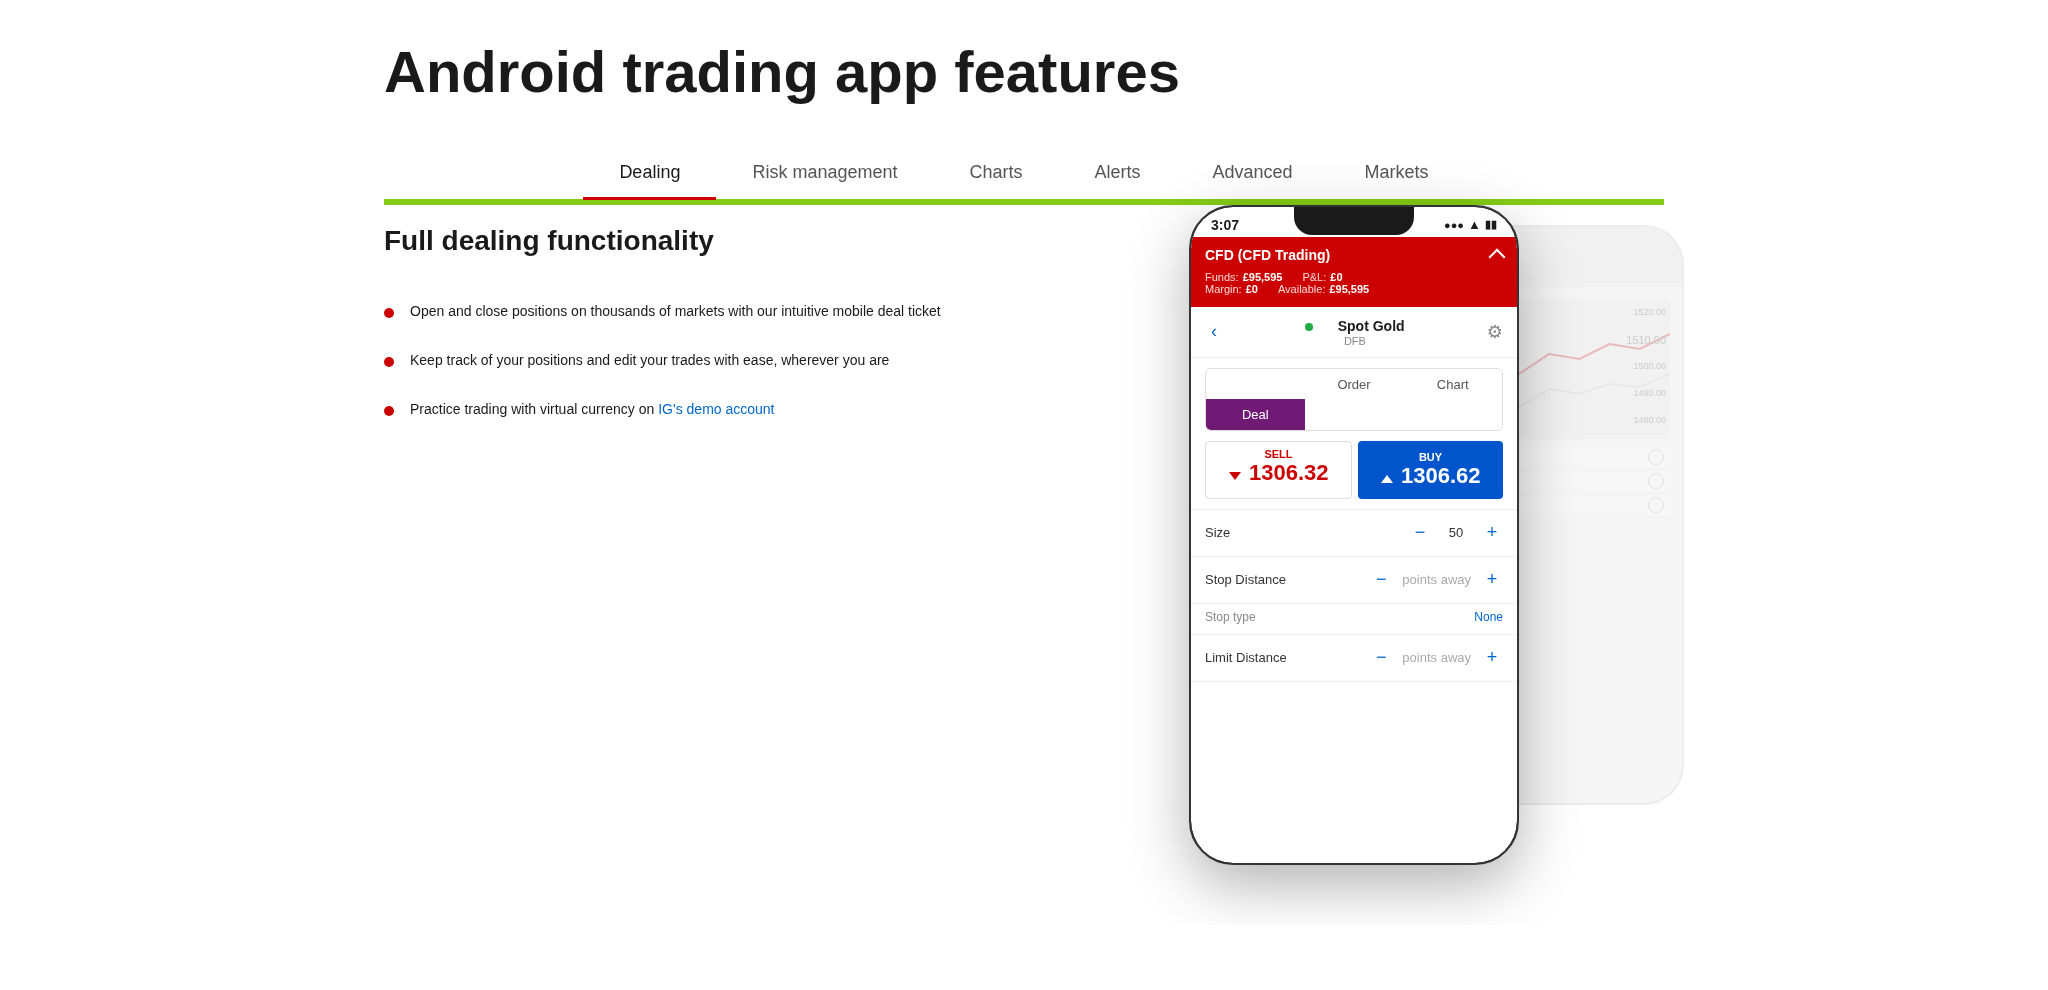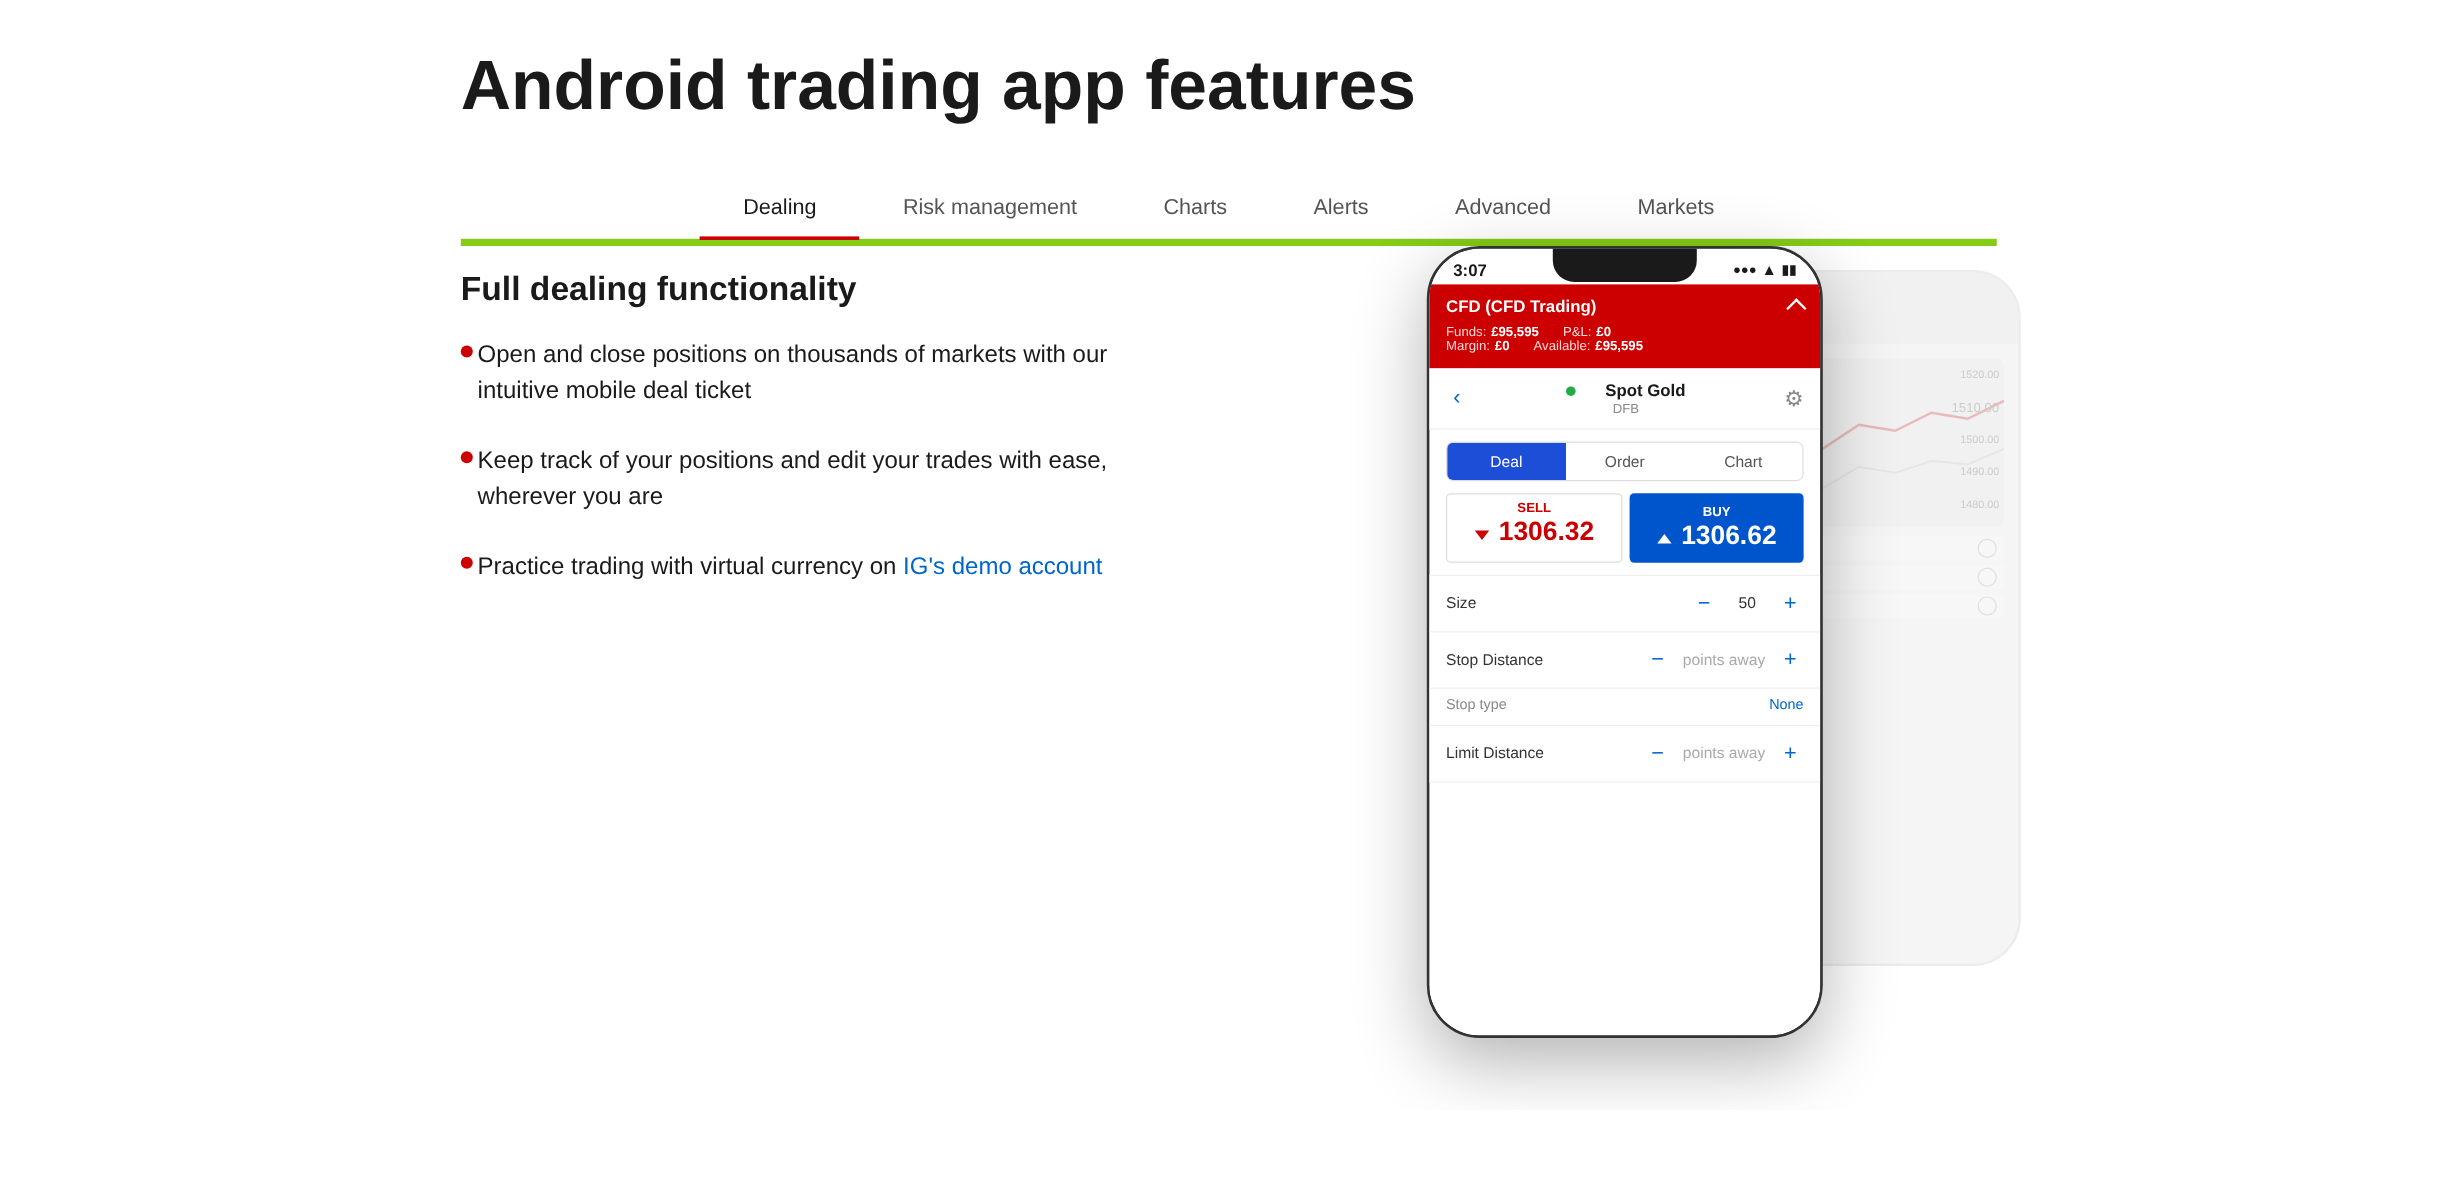--- a/index.html
+++ b/index.html
@@ -63,35 +63,35 @@
     .text-area {
       flex: 1;
       max-width: 560px;
       padding-top: 20px;
     }
 
     .section-title {
       font-size: 28px;
       font-weight: 800;
       color: #1a1a1a;
-      margin-bottom: 24px;
+      margin-bottom: 44px;
     }
 
     .bullet-list {
       list-style: none;
       display: flex;
       flex-direction: column;
       gap: 28px;
     }
 
     .bullet-item {
       display: flex;
       align-items: flex-start;
-      gap: 4px;
-      font-size: 20px;
+      gap: 16px;
+      font-size: 14px;
       line-height: 1.5;
       color: #1a1a1a;
     }
 
     .bullet-dot {
       width: 10px;
       height: 10px;
       background: #cc0000;
       border-radius: 50%;
       flex-shrink: 0;
@@ -301,22 +301,23 @@
       flex: 1;
       padding: 8px 0;
       font-size: 13px;
       text-align: center;
       font-weight: 500;
       background: #fff;
       color: #555;
     }
 
     .tab-btn.active {
-      background: #1d4ed8;
+      background: #701a75;
       color: #fff;
+      margin-top: 30px;
     }
 
     
     .buy-sell {
       display: flex;
       margin: 0 14px 10px;
       gap: 6px;
     }
 
     .sell-btn {

